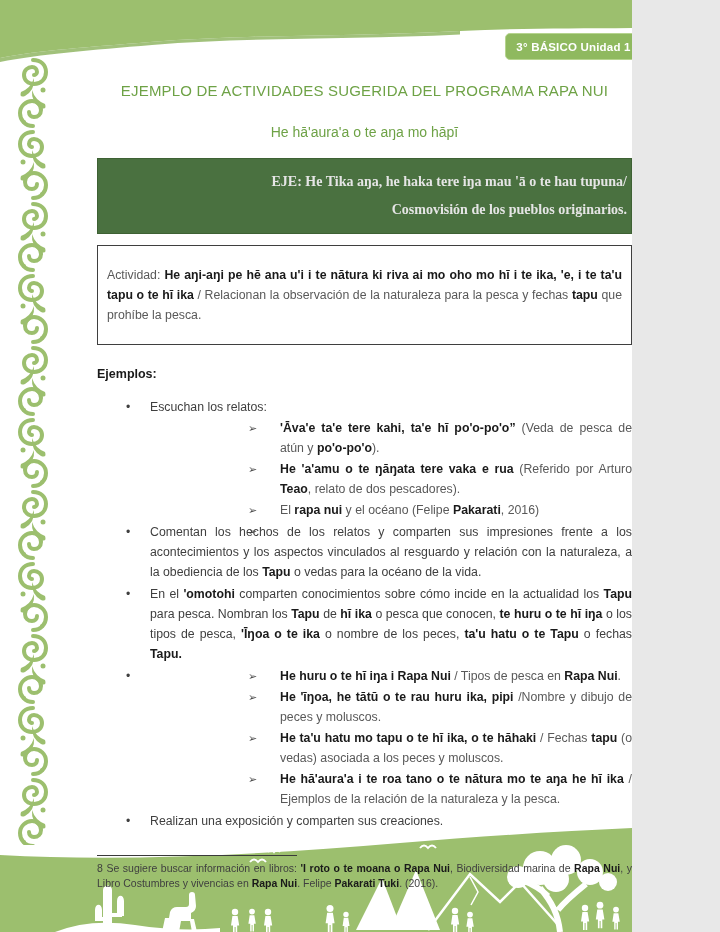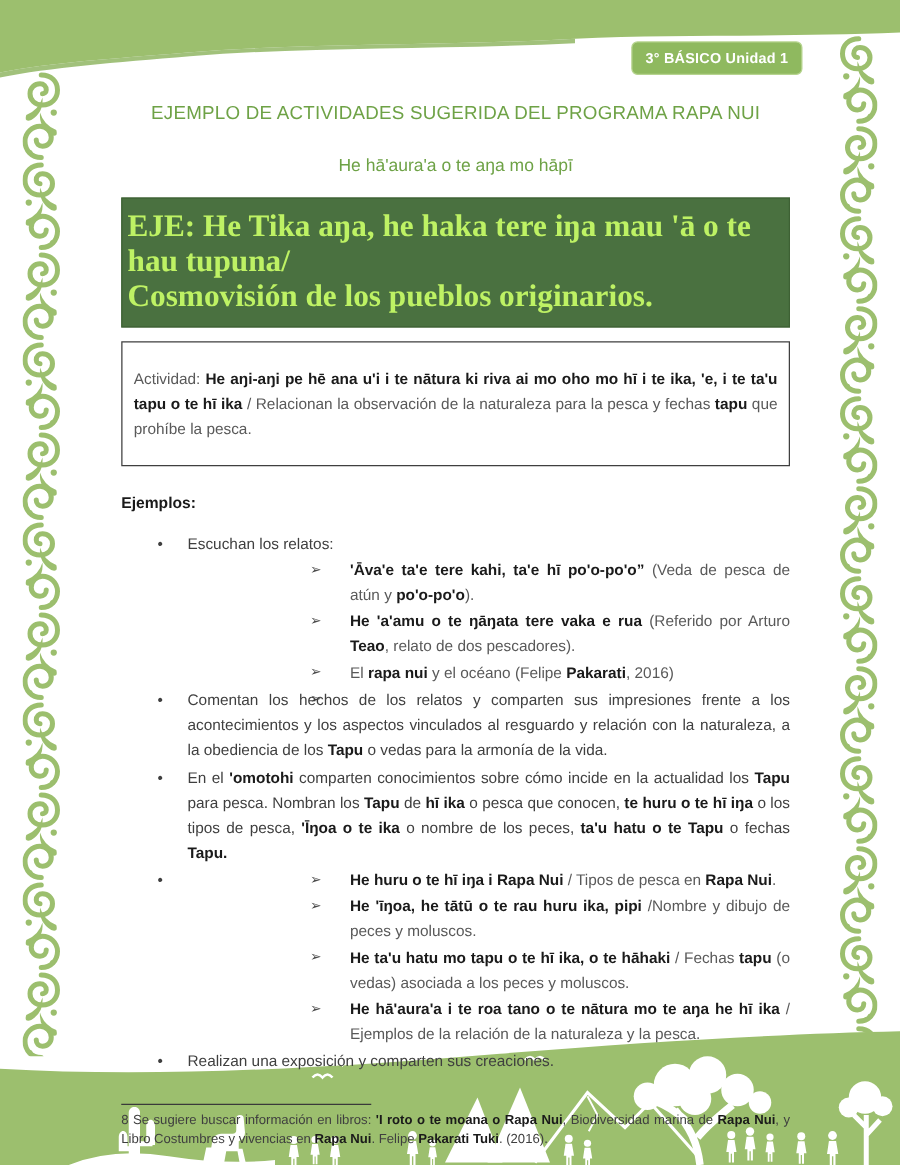--- a/index.html
+++ b/index.html
@@ -1,32 +1,32 @@
 <!DOCTYPE html>
 <html><head>
 <meta charset="utf-8">
 <style>
   html,body{margin:0;padding:0;background:#e8e8e8;}
-  .page{position:relative;width:720px;height:932px;background:#ffffff;overflow:hidden;
+  .page{position:relative;width:632px;height:932px;background:#ffffff;overflow:hidden;
         font-family:"Liberation Sans",sans-serif;}
   .deco{position:absolute;pointer-events:none;}
   .top-wave{top:0;left:0;z-index:1;}
   .strip-left{top:57px;left:18px;z-index:1;}
   .strip-right{top:28px;left:672px;z-index:1;}
   .footer-art{bottom:0;left:0;z-index:1;}
   .badge{position:absolute;top:33px;left:505px;width:135px;height:25px;z-index:3;
          background:#8FB95F;border:1px solid #B6D48F;border-radius:5px;
          color:#ffffff;font-size:11.5px;font-weight:bold;
          display:flex;align-items:center;justify-content:center;letter-spacing:.2px;}
   .col{position:absolute;left:97px;top:0;width:535px;z-index:2;}
   .title{margin-top:82px;text-align:center;color:#6EA246;font-size:15px;letter-spacing:.2px;}
   .subtitle{margin-top:25px;text-align:center;color:#6EA246;font-size:14px;font-weight:normal;}
-  .banner{margin-top:18px;background:#4A7140;border:1px solid #3E6134;color:#bef264;
-          font-family:"Liberation Serif",serif;font-weight:bold;font-size:25px;
-          line-height:28px;text-align:left;padding:9px 4px;}
+  .banner{margin-top:18px;background:#4A7140;border:1px solid #3E6134;color:#e5e5e5;
+          font-family:"Liberation Serif",serif;font-weight:bold;font-size:14px;
+          line-height:28px;text-align:right;padding:9px 4px;}
   .activity{margin-top:11px;border:1px solid #3F3F3F;padding:19px 9px;
             font-size:12.3px;line-height:20px;text-align:justify;}
   .heading{margin-top:22px;font-size:12.5px;}
   .blk{position:relative;font-size:12.3px;line-height:20px;text-align:justify;color:#3F3F3F;}
   .blk.bullet{padding-left:53px;margin-top:2px;}
   .blk.bullet .mk{position:absolute;left:29px;top:0;color:#3F3F3F;}
   .blk.arrow{padding-left:183px;margin-top:1px;}
   .blk.arrow .mk{position:absolute;left:151px;top:0;color:#4A4A4A;font-size:11px;}
   .gap{margin-top:9px;}
   .seg-n{color:#3F3F3F;}
@@ -163,21 +163,21 @@
     </div>
     <div class="blk arrow">
       <span class="mk">➢</span>
       <span><span class="seg-g">El </span><span class="seg-b">rapa nui</span><span class="seg-g"> y el océano (Felipe </span><span class="seg-b">Pakarati</span><span class="seg-g">, 2016)</span></span>
     </div>
     <div class="blk arrow">
       <span class="mk">➢</span>
     </div>
     <div class="blk bullet gap">
       <span class="mk">•</span>
-      <span><span class="seg-n">Comentan los hechos de los relatos y comparten sus impresiones frente a los acontecimientos y los aspectos vinculados al resguardo y relación con la naturaleza, a la obediencia de los </span><span class="seg-b">Tapu</span><span class="seg-n"> o vedas para la armonía de la vida.</span></span>
+      <span><span class="seg-n">Comentan los hechos de los relatos y comparten sus impresiones frente a los acontecimientos y los aspectos vinculados al resguardo y relación con la naturaleza, a la obediencia de los </span><span class="seg-b">Tapu</span><span class="seg-n"> o vedas para la océano de la vida.</span></span>
     </div>
     <div class="blk bullet">
       <span class="mk">•</span>
       <span><span class="seg-n">En el </span><span class="seg-b">'omotohi</span><span class="seg-n"> comparten conocimientos sobre cómo incide en la actualidad los </span><span class="seg-b">Tapu</span><span class="seg-n"> para pesca. Nombran los </span><span class="seg-b">Tapu</span><span class="seg-n"> de </span><span class="seg-b">hī ika</span><span class="seg-n"> o pesca que conocen, </span><span class="seg-b">te huru o te hī iŋa</span><span class="seg-n"> o los tipos de pesca, </span><span class="seg-b">'Īŋoa o te ika</span><span class="seg-n"> o nombre de los peces, </span><span class="seg-b">ta'u hatu o te Tapu</span><span class="seg-n"> o fechas </span><span class="seg-b">Tapu.</span></span>
     </div>
     <div class="blk bullet">
       <span class="mk">•</span>
     </div>
     <div class="blk arrow">
       <span class="mk">➢</span>

